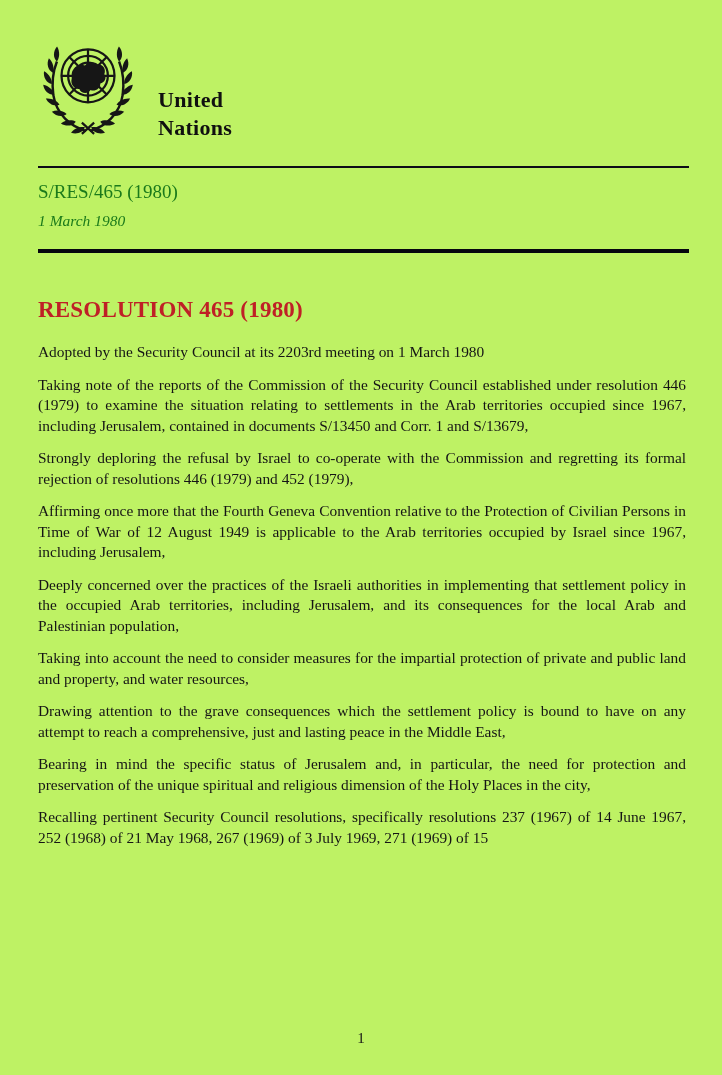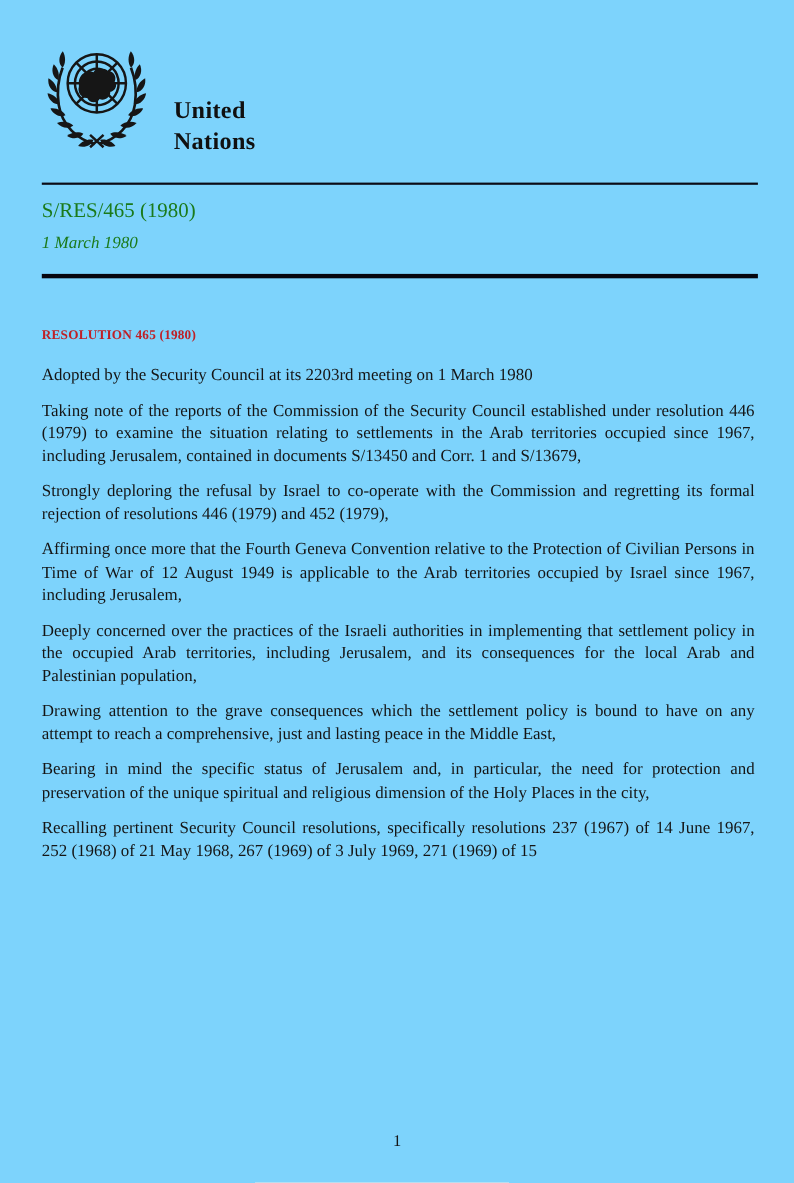--- a/index.html
+++ b/index.html
@@ -5,21 +5,21 @@
   html, body {
     margin: 0;
     padding: 0;
     background: #e8e8e8;
   }
   .page {
     position: relative;
     width: 722px;
     height: 1075px;
     margin: 0 auto;
-    background: #7dd3fc;
+    background: #bef264;
     font-family: "Liberation Serif", "DejaVu Serif", serif;
     color: #151515;
     overflow: hidden;
   }
   .emblem {
     position: absolute;
     left: 37px;
     top: 35px;
     width: 102px;
     height: 106px;
@@ -64,21 +64,21 @@
     border-top: 4px solid #06060f;
   }
   .main-text {
     position: absolute;
     left: 38px;
     right: 36px;
     top: 297px;
   }
   .res-title {
     margin: 0 0 19px 0;
-    font-size: 12px;
+    font-size: 23px;
     font-weight: bold;
     color: #bf2026;
     letter-spacing: 0.2px;
   }
   .main-text p {
     margin: 0 0 12px 0;
     font-size: 15.4px;
     line-height: 20.5px;
     text-align: justify;
     color: #151515;
@@ -145,20 +145,21 @@
 
   <div class="rule-thick"></div>
 
   <div class="main-text">
     <h1 class="res-title">RESOLUTION 465 (1980)</h1>
     <p>Adopted by the Security Council at its 2203rd meeting on 1 March 1980</p>
     <p>Taking note of the reports of the Commission of the Security Council established under resolution 446 (1979) to examine the situation relating to settlements in the Arab territories occupied since 1967, including Jerusalem, contained in documents S/13450 and Corr. 1 and S/13679,</p>
     <p>Strongly deploring the refusal by Israel to co-operate with the Commission and regretting its formal rejection of resolutions 446 (1979) and 452 (1979),</p>
     <p>Affirming once more that the Fourth Geneva Convention relative to the Protection of Civilian Persons in Time of War of 12 August 1949 is applicable to the Arab territories occupied by Israel since 1967, including Jerusalem,</p>
     <p>Deeply concerned over the practices of the Israeli authorities in implementing that settlement policy in the occupied Arab territories, including Jerusalem, and its consequences for the local Arab and Palestinian population,</p>
+    <p>Taking into account the need to consider measures for the impartial protection of private and public land and property, and water resources,</p>
     <p>Drawing attention to the grave consequences which the settlement policy is bound to have on any attempt to reach a comprehensive, just and lasting peace in the Middle East,</p>
     <p>Bearing in mind the specific status of Jerusalem and, in particular, the need for protection and preservation of the unique spiritual and religious dimension of the Holy Places in the city,</p>
     <p>Recalling pertinent Security Council resolutions, specifically resolutions 237 (1967) of 14 June 1967, 252 (1968) of 21 May 1968, 267 (1969) of 3 July 1969, 271 (1969) of 15</p>
   </div>
 
   <div class="page-number">1</div>
 
 </div>
 
 </body></html>

